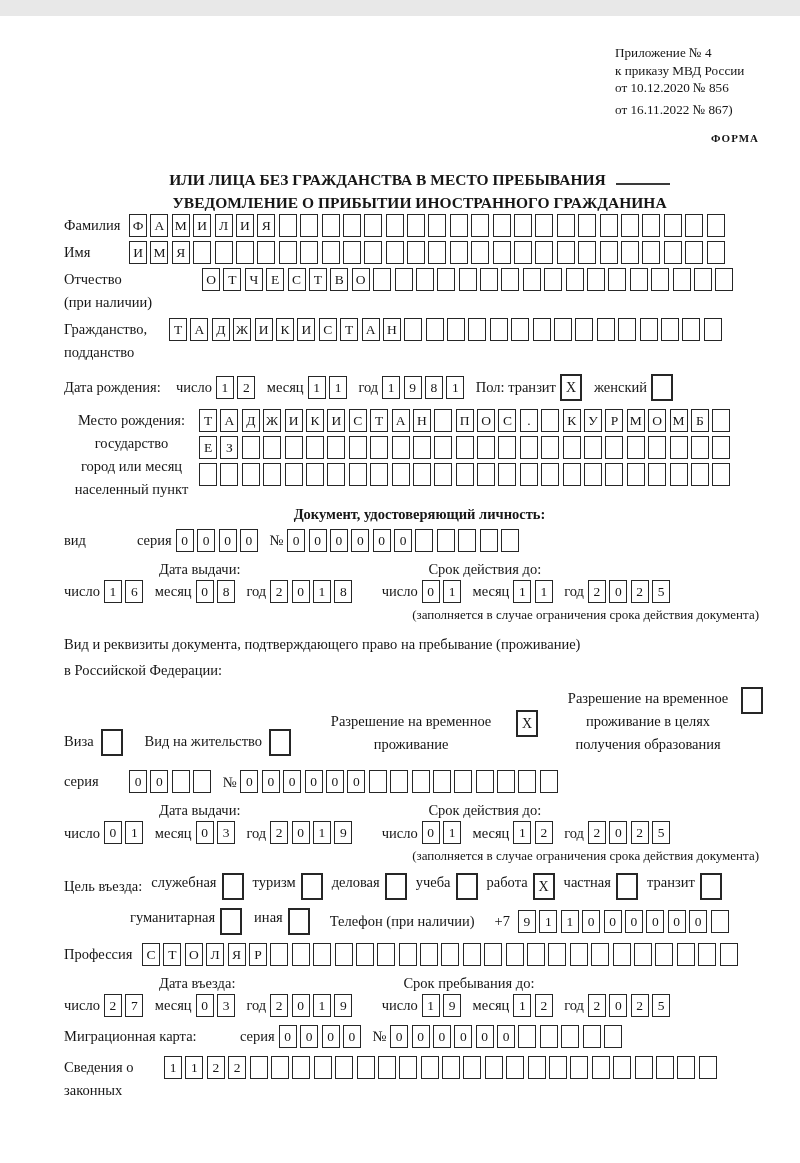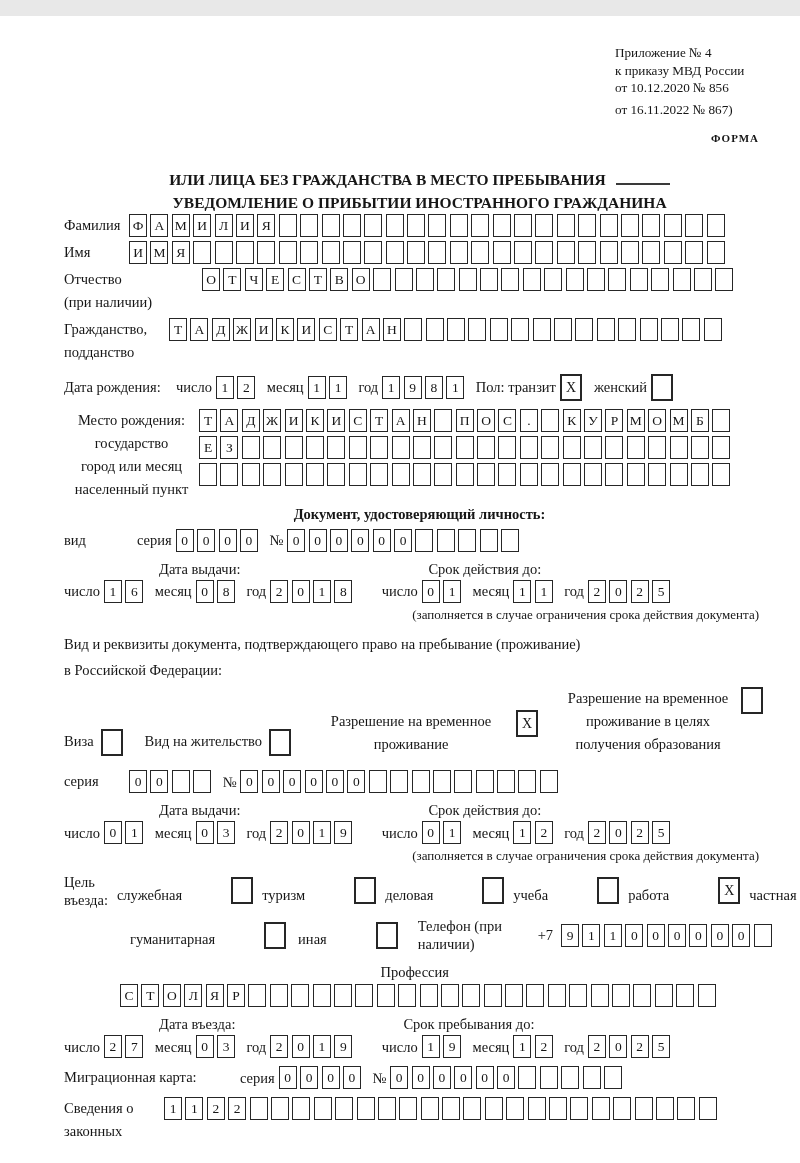--- a/index.html
+++ b/index.html
@@ -32,21 +32,21 @@
   .dh-right{margin-left:188px;}
   .dgroup{display:flex;align-items:center;flex:0 0 auto;}
   .dgroup.right{margin-left:26px;}
   .fineprint{font-size:13px;text-align:right;padding-right:16px;margin:2px 0 8px 0;}
   .intro{margin:4px 0 2px 0;line-height:26px;}
   .optrow{display:flex;align-items:flex-end;margin:4px 0 14px 0;}
   .opt{display:flex;align-items:flex-start;margin-right:14px;}
   .opt .optlbl{margin-right:7px;line-height:25px;}
   .opt .multi{text-align:center;line-height:23px;}
   .w190{width:196px;} .w172{width:172px;}
-  .pitem{display:inline-flex;align-items:flex-end;margin-left:9px;gap:44px;}
+  .pitem{display:inline-flex;align-items:flex-start;margin-left:9px;}
   .pitem .plbl{margin-right:5px;}
   .ml8{margin-left:8px;} .ml12{margin-left:12px;} .ml20{margin-left:20px;} .ml66{margin-left:66px;}
 </style>
 </head>
 <body>
 
 <div class="page">
 
   <div class="appendix">
     <div>Приложение № 4</div>
@@ -258,21 +258,21 @@
       </span>
     <span class="pitem ml12">
         <span class="plbl">иная</span>
         <span class="checkbox"></span>
       </span>
     <span class="ml20">Телефон (при наличии)</span>
     <span class="ml20">+7</span>
     <span class="cellrow ml8"><span class="cell">9</span><span class="cell">1</span><span class="cell">1</span><span class="cell">0</span><span class="cell">0</span><span class="cell">0</span><span class="cell">0</span><span class="cell">0</span><span class="cell">0</span><span class="cell"></span></span>
   </div>
 
-  <div class="frow vc" style="margin-top:8px;flex-direction:column;">
+  <div class="frow vc" style="margin-top:8px;">
     <span class="flabel" style="width:78px">Профессия</span>
     <span class="cellrow"><span class="cell">С</span><span class="cell">Т</span><span class="cell">О</span><span class="cell">Л</span><span class="cell">Я</span><span class="cell">Р</span><span class="cell"></span><span class="cell"></span><span class="cell"></span><span class="cell"></span><span class="cell"></span><span class="cell"></span><span class="cell"></span><span class="cell"></span><span class="cell"></span><span class="cell"></span><span class="cell"></span><span class="cell"></span><span class="cell"></span><span class="cell"></span><span class="cell"></span><span class="cell"></span><span class="cell"></span><span class="cell"></span><span class="cell"></span><span class="cell"></span><span class="cell"></span><span class="cell"></span></span>
   </div>
 
   <div class="dateheads">
     <span class="dh-left">Дата въезда:</span>
     <span class="dh-right" style="margin-left:168px;">Срок пребывания до:</span>
   </div>
 
   <div class="frow vc">

